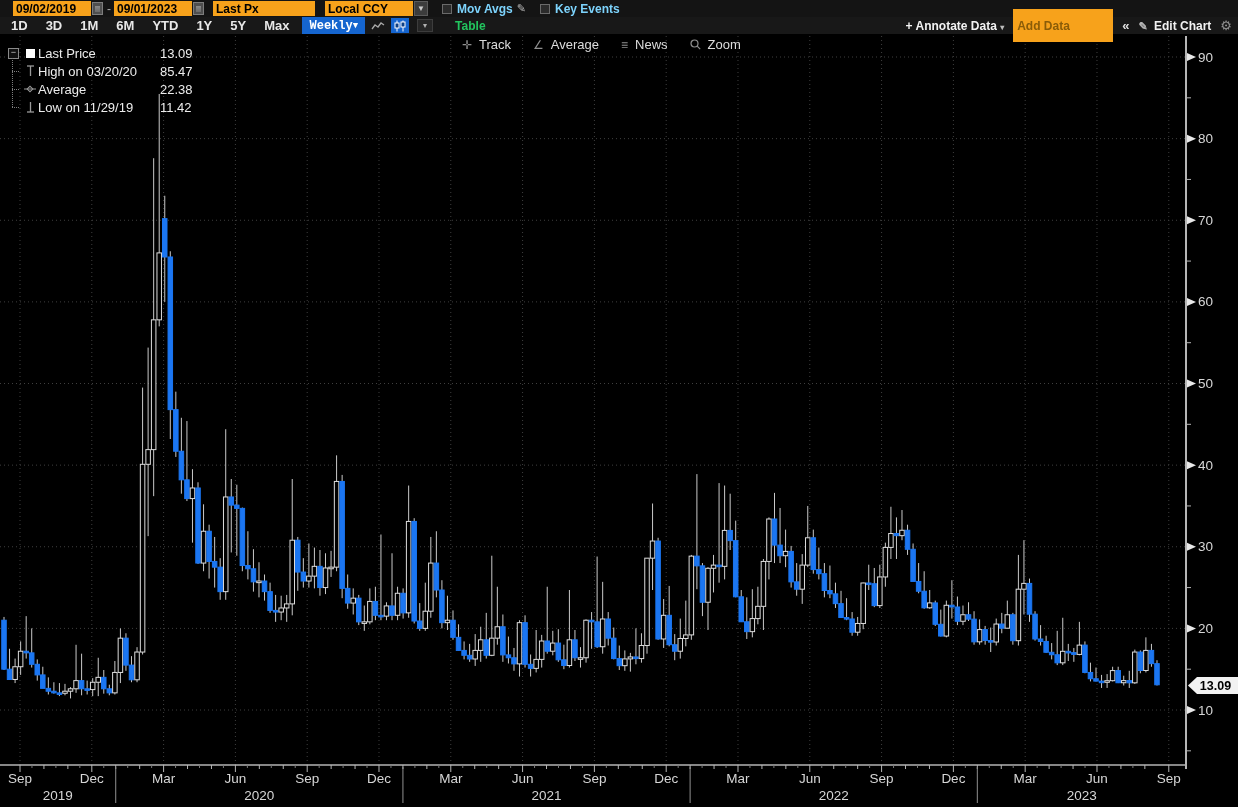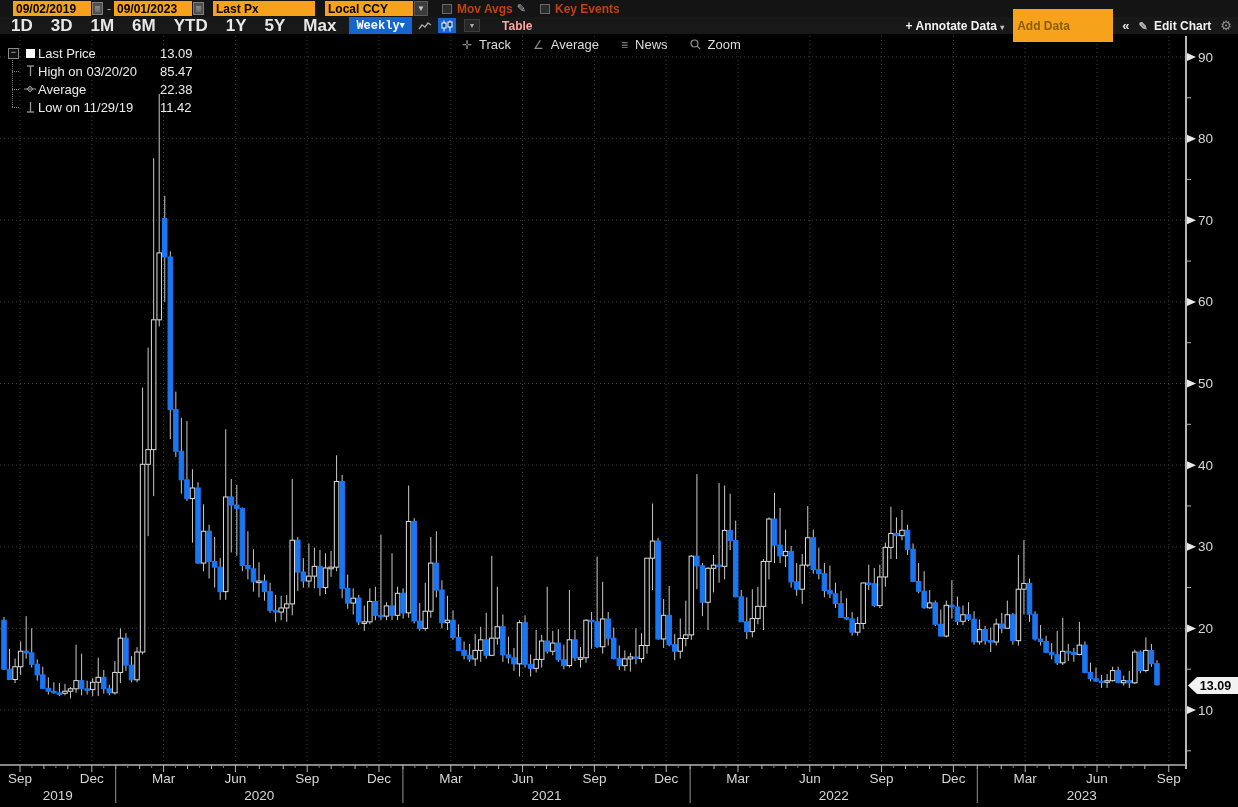--- a/index.html
+++ b/index.html
@@ -14,31 +14,31 @@
   .date-field{width:72px;}
   .cal{width:11px;height:13px;background:#4f4f4f;border:1px solid #7d7d7d;box-sizing:border-box;
        margin:0 1px;position:relative;}
   .cal:after{content:"";position:absolute;left:2px;top:3px;right:2px;bottom:2px;
        background:linear-gradient(#8a8a8a,#6a6a6a);}
   .dash{color:#aaa;font-size:12px;margin:0 3px;}
   .ddbtn{width:14px;height:15px;background:#3c3c3c;border:1px solid #5a5a5a;box-sizing:border-box;
        color:#c9c9c9;font-size:8px;display:inline-flex;align-items:center;justify-content:center;margin-left:1px;}
   .chk{width:10px;height:10px;background:#2b2b2b;border:1px solid #6a6a6a;box-sizing:border-box;
        display:inline-block;margin:0 5px 0 14px;}
-  .olabel{color:#c2410c;font-size:12px;font-weight:bold;white-space:nowrap;}
+  .olabel{color:#7dd3fc;font-size:12px;font-weight:bold;white-space:nowrap;}
   .pencil{color:#b5b5b5;font-size:11px;margin-left:4px;}
-  .range-btn{color:#e8e8e8;font-size:17px;font-weight:bold;padding:0 9px;cursor:default;white-space:nowrap;}
+  .range-btn{color:#e8e8e8;font-size:13px;font-weight:bold;padding:0 9px;cursor:default;white-space:nowrap;}
   .period-btn{background:#1565cf;color:#fff;font-size:12px;font-weight:bold;height:17px;
        display:inline-flex;align-items:center;padding:0 7px;margin-left:4px;font-family:Liberation Mono, monospace;}
   .period-btn .crt{font-size:9px;}
   .iconbtn{width:18px;height:15px;display:inline-flex;align-items:center;justify-content:center;margin-left:4px;}
   .iconbtn.sel{background:#1565cf;}
   .caretbtn{width:16px;height:13px;background:#262626;border:1px solid #3d3d3d;box-sizing:border-box;
        color:#b0b0b0;font-size:8px;display:inline-flex;align-items:center;justify-content:center;margin-left:8px;}
-  .table-lbl{color:#fca5a5;font-size:12px;font-weight:bold;margin-left:22px;}
+  .table-lbl{color:#22c55e;font-size:12px;font-weight:bold;margin-left:22px;}
   .tb2-right{margin-left:auto;display:flex;align-items:center;gap:9px;padding-right:6px;}
   .related{color:#f2f2f2;font-size:12px;font-weight:bold;white-space:nowrap;}
   .related .crt{font-size:8px;color:#bdbdbd;}
   .adddata{background:#f7a21b;color:#8a5c08;font-size:12px;font-weight:bold;
        width:92px;height:15px;display:inline-flex;align-items:center;padding:9px 4px;}
   .chev{color:#e0e0e0;font-size:13px;font-weight:bold;}
   .editchart{color:#f2f2f2;font-size:12px;font-weight:bold;white-space:nowrap;}
   .gear{color:#909090;font-size:13px;}
   
   .chart-tools{position:absolute;top:37px;left:462px;display:flex;align-items:center;gap:10px;}

